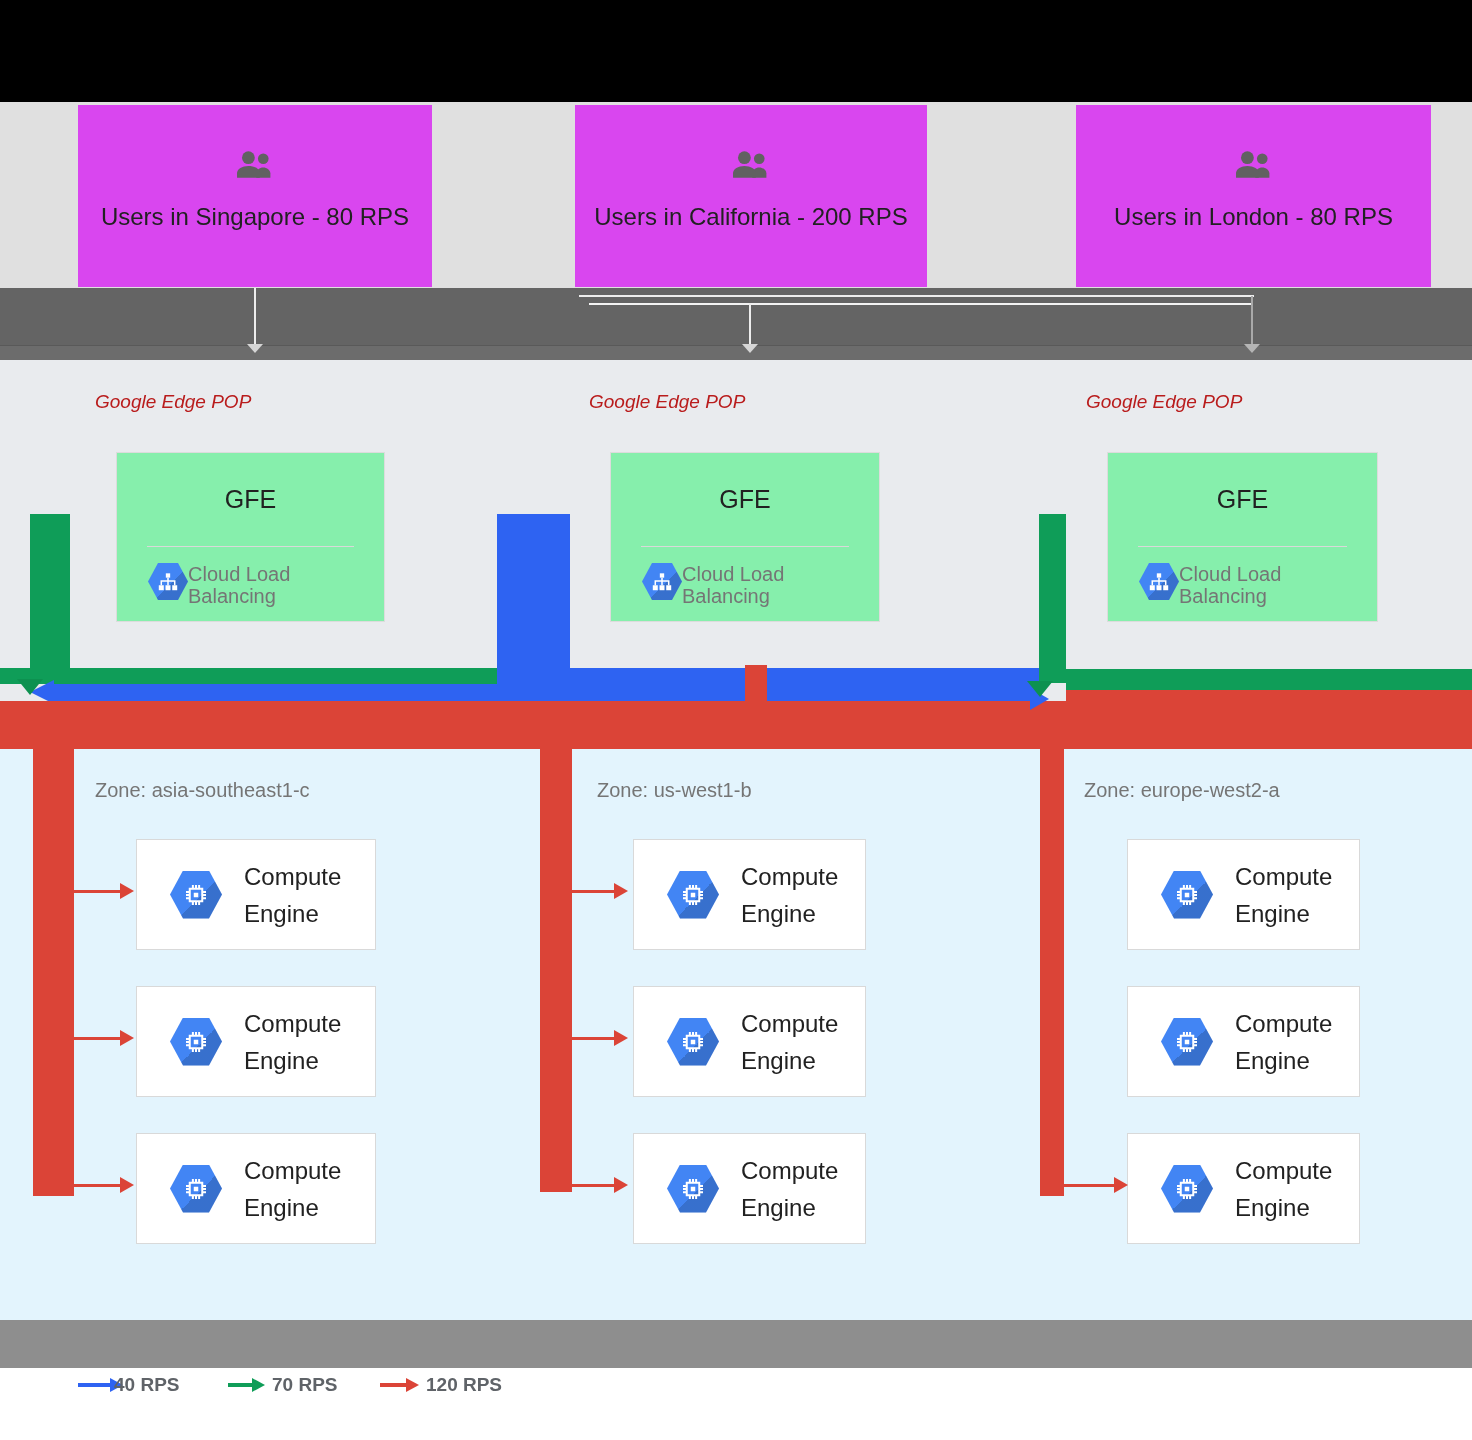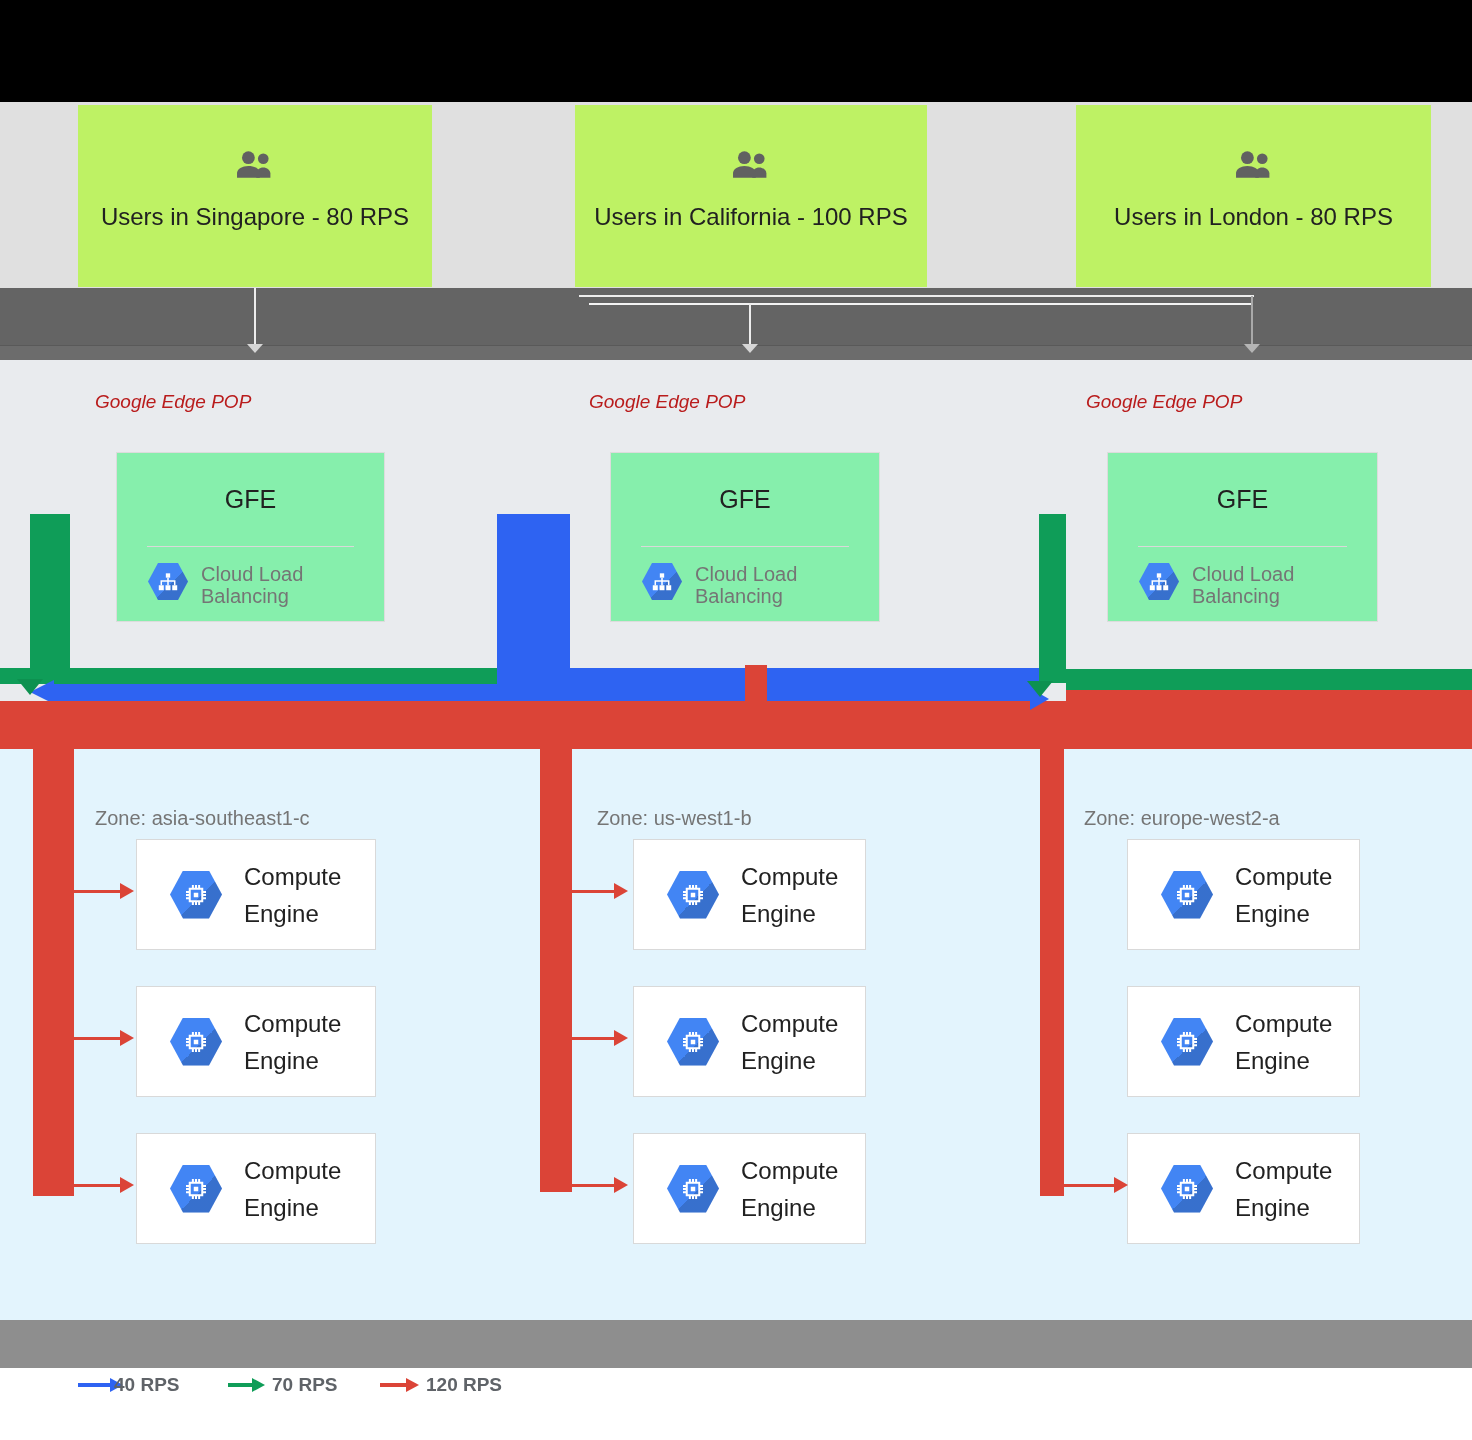--- a/index.html
+++ b/index.html
@@ -3,56 +3,56 @@
 <meta charset="utf-8">
 <style>
   html,body{margin:0;padding:0;background:#ffffff;}
   #stage{position:relative;width:1472px;height:1440px;overflow:hidden;
          font-family:"Liberation Sans",sans-serif;background:#ffffff;}
   .abs{position:absolute;}
 
   
   .band-black{left:0;top:0;width:1472px;height:102px;background:#000000;}
   .band-users{left:0;top:102px;width:1472px;height:186px;background:#e0e0e0;}
-  .user-card{top:105px;height:182px;background:#bef264;display:flex;flex-direction:column;
+  .user-card{top:105px;height:182px;background:#d946ef;display:flex;flex-direction:column;
              align-items:center;justify-content:flex-start;}
   .user-card .icon{margin-top:44px;width:44px;height:32px;}
   .user-card .lbl{margin-top:22px;font-size:24px;color:#212121;white-space:nowrap;}
 
   
   .band-dark{left:0;top:288px;width:1472px;height:72px;background:#646464;}
   .band-dark-light{left:0;top:346px;width:1472px;height:14px;background:#6c6c6c;}
   .band-dark-seam{left:0;top:345px;width:1472px;height:1px;background:#595959;}
   .cline{background:#ededed;}
   .chev{width:0;height:0;border-left:8px solid transparent;border-right:8px solid transparent;
         border-top:9px solid #d6d6d6;}
 
   
   .band-edge{left:0;top:360px;width:1472px;height:341px;background:#e9ebee;}
   .edge-label{top:391px;font-size:19px;color:#b91c1c;white-space:nowrap;font-style:italic;}
   .gfe-box{top:452px;height:170px;background:#86efac;border:1px solid #dcdcdc;box-sizing:border-box;}
   .gfe-title{position:absolute;left:0;right:0;top:32px;text-align:center;font-size:25px;color:#212121;}
   .gfe-divider{position:absolute;left:30px;right:30px;top:93px;height:1px;background:#d9d9d9;}
   .gfe-row{position:absolute;left:31px;top:110px;display:flex;align-items:flex-start;}
-  .gfe-service{margin-left:13px;width:130px;font-size:20px;line-height:22px;color:#757575;}
+  .gfe-service{width:130px;font-size:20px;line-height:22px;color:#757575;}
 
   
   .hex{position:relative;clip-path:polygon(25% 0%,75% 0%,100% 50%,75% 100%,25% 100%,0% 50%);
        background:#4285f4;display:flex;align-items:center;justify-content:center;}
   .hex::after{content:"";position:absolute;inset:0;
        background:linear-gradient(135deg,transparent 56%,rgba(0,0,0,0.16) 56%);}
   .hex svg{position:relative;z-index:1;}
 
   
   .fg{background:#0f9d58;} .fb{background:#2e63f2;} .fr{background:#db4437;}
   .arr{width:0;height:0;}
 
   
   .band-zone{left:0;top:749px;width:1472px;height:571px;background:#e3f4fd;}
-  .zone-label{top:779px;font-size:20px;color:#757575;white-space:nowrap;margin-top:28px;}
+  .zone-label{top:779px;font-size:20px;color:#757575;white-space:nowrap;}
   .ce-box{height:111px;background:#ffffff;border:1px solid #d9d9d9;box-sizing:border-box;
           display:flex;align-items:center;}
   .ce-box .hex{margin-left:33px;width:52px;height:48px;flex:0 0 auto;}
   .ce-lbl{margin-left:22px;font-size:24px;line-height:37px;color:#212121;width:110px;}
   .tline{height:3px;background:#db4437;}
   .thead{width:0;height:0;border-top:8px solid transparent;border-bottom:8px solid transparent;
          border-left:14px solid #db4437;}
 
   
   .band-botgray{left:0;top:1320px;width:1472px;height:48px;background:#8e8e8e;}
@@ -90,21 +90,21 @@
   </div>
   <div class="abs user-card" style="left:575px;width:352px;">
     <svg class="icon" viewBox="0 0 24 16">
       <g fill="#616161">
         <circle cx="16.5" cy="4.6" r="2.9"></circle>
         <path d="M12.7 15v-2.3c0-2 1.8-3.4 3.8-3.4s3.9 1.4 3.9 3.4V15z"></path>
         <circle cx="8.4" cy="4" r="3.5"></circle>
         <path d="M2.2 15v-2.6c0-2.3 2.8-3.9 6.2-3.9s6.2 1.6 6.2 3.9V15z"></path>
       </g>
     </svg>
-    <div class="lbl">Users in California - 100 RPS</div>
+    <div class="lbl">Users in California - 200 RPS</div>
   </div>
   <div class="abs user-card" style="left:1076px;width:355px;">
     <svg class="icon" viewBox="0 0 24 16">
       <g fill="#616161">
         <circle cx="16.5" cy="4.6" r="2.9"></circle>
         <path d="M12.7 15v-2.3c0-2 1.8-3.4 3.8-3.4s3.9 1.4 3.9 3.4V15z"></path>
         <circle cx="8.4" cy="4" r="3.5"></circle>
         <path d="M2.2 15v-2.6c0-2.3 2.8-3.9 6.2-3.9s6.2 1.6 6.2 3.9V15z"></path>
       </g>
     </svg>

